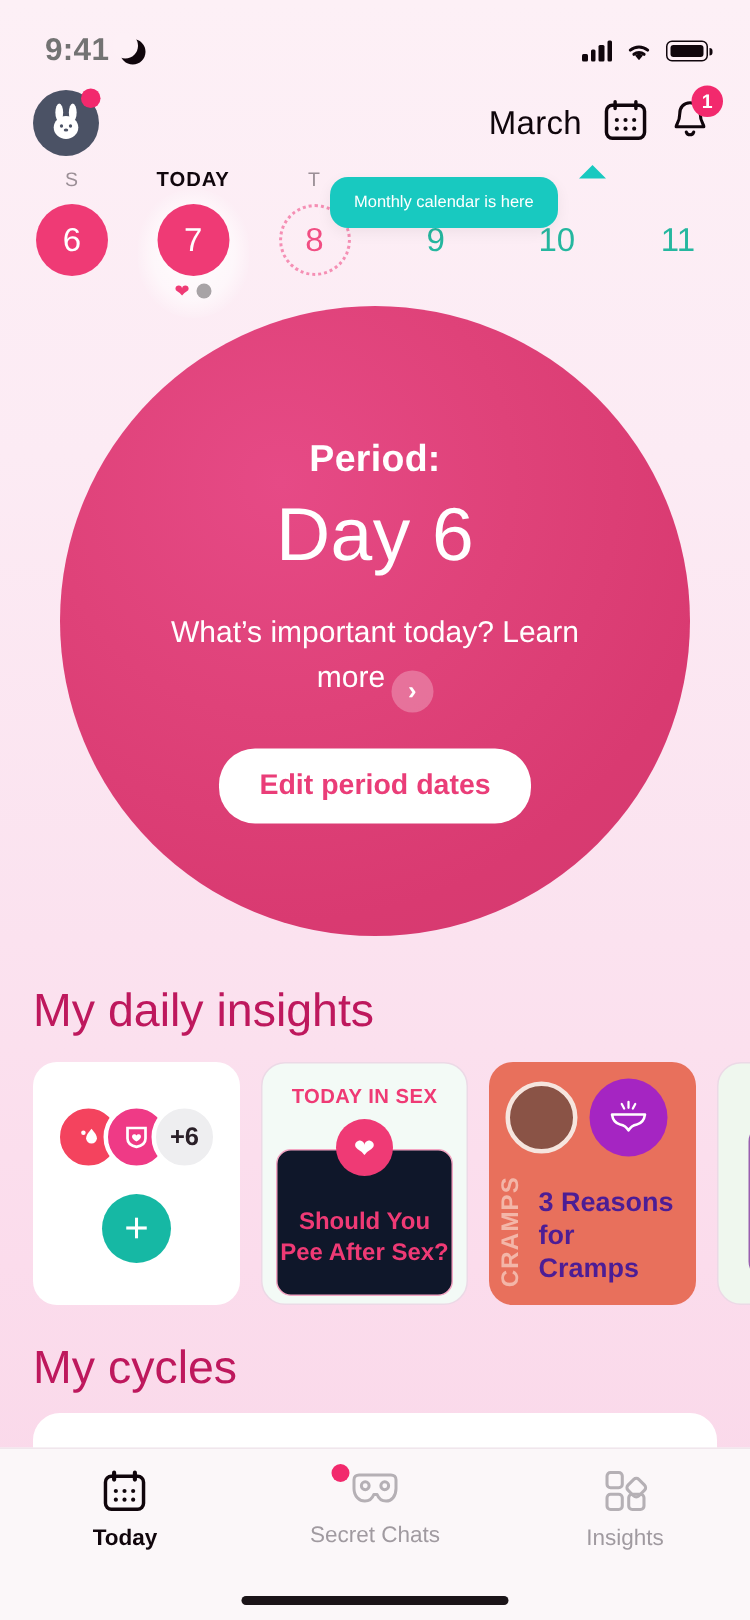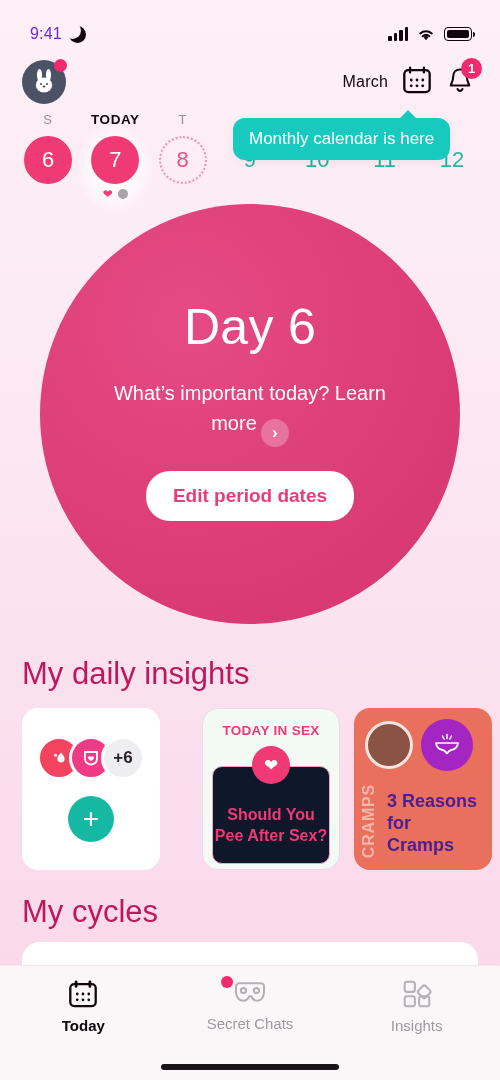--- a/index.html
+++ b/index.html
@@ -12,21 +12,21 @@
     position: relative;
     background: linear-gradient(180deg, #fdf0f6 0%, #fcebf4 28%, #fbe2ef 58%, #fbdcec 78%, #fad9ea 92%, #f9d6e8 100%);
   }
 
   
   .statusbar {
     height: 54px; display: flex; align-items: center;
     justify-content: space-between; padding: 14px 28px 0 30px;
   }
   .sb-left { display: flex; align-items: center; gap: 7px; }
-  .sb-time { font-size: 16px; font-weight: normal; color: #6d28d9; letter-spacing: .2px; }
+  .sb-time { font-size: 21px; font-weight: bold; color: #737373; letter-spacing: .2px; }
   .moon { width: 17px; height: 17px; position: relative; }
   .moon::before {
     content: ""; position: absolute; inset: 0; border-radius: 50%;
     background: #10060c;
   }
   .moon::after {
     content: ""; position: absolute; left: -5px; top: -4px;
     width: 17px; height: 17px; border-radius: 50%;
     background: #fdf0f6;
   }
@@ -56,21 +56,21 @@
   .avatar {
     width: 44px; height: 44px; border-radius: 50%;
     background: #4b5265; display: flex; align-items: center; justify-content: center;
   }
   .dot-badge {
     position: absolute; top: -1px; right: -1px;
     width: 13px; height: 13px; border-radius: 50%; background: #f2296d;
   }
   .appbar-right { display: flex; align-items: center; gap: 14px; }
   .month {
-    font-size: 16px; color: #10060c; letter-spacing: .2px;
+    font-size: 22px; color: #10060c; letter-spacing: .2px;
   }
   .cal-icon, .bell-icon { position: relative; }
   .bell-badge {
     position: absolute; top: -8px; right: -8px;
     min-width: 21px; height: 21px; border-radius: 11px;
     background: #f2296d; color: #fff; font-size: 13px; font-weight: bold;
     display: flex; align-items: center; justify-content: center; padding: 0 5px;
   }
 
   
@@ -97,23 +97,23 @@
   }
   .day.today .day-circle, .day.today .day-label, .day.today .marks { position: relative; z-index: 1; }
   .day-circle.dotted {
     border: 2.5px dotted #f58fb4; color: #f14e83; background: transparent;
   }
   .marks { display: flex; gap: 5px; justify-content: center; margin-top: 5px; height: 12px; }
   .mark-heart { color: #ef3a75; font-size: 12px; line-height: 10px; }
   .mark-dot { width: 10px; height: 10px; border-radius: 50%; background: #a8a3a6; }
 
   .tooltip {
-    position: absolute; left: 233px; top: 6px;
+    position: absolute; left: 220px; top: 6px;
     background: #18c9c0; color: #fff; border-radius: 12px;
-    padding: 11px 16px; font-size: 17px; white-space: nowrap;
+    padding: 11px 16px; font-size: 11px; white-space: nowrap;
     box-shadow: 0 3px 10px rgba(0,0,0,.06);
   }
   .tooltip::after {
     content: ""; position: absolute; top: -8px; left: 166px;
     border-left: 9px solid transparent; border-right: 9px solid transparent;
     border-bottom: 9px solid #18c9c0;
   }
 
   
   .hero { position: relative; height: 440px; }
@@ -167,21 +167,21 @@
   .sym-1 { background: #f4435e; }
   .sym-2 { background: #ef3a86; }
   .sym-3 { background: #eeeef0; color: #2a2028; font-size: 17px; font-weight: bold; }
   .plus-btn {
     width: 46px; height: 46px; border-radius: 50%; background: #16b8a4;
     color: #fff; font-size: 28px; line-height: 42px; text-align: center;
     border: none; font-family: inherit; cursor: pointer;
   }
   .card-sex {
     background: #f3faf6; border: 1.5px solid #ecd9e6;
-    display: flex; flex-direction: column; align-items: center; padding-top: 14px; margin-left: 28px;
+    display: flex; flex-direction: column; align-items: center; padding-top: 14px;
   }
   .sex-kicker { font-size: 13.5px; font-weight: bold; color: #ef3a75; letter-spacing: .3px; }
   .sex-heart {
     width: 38px; height: 38px; border-radius: 50%; background: #ef3a75;
     display: flex; align-items: center; justify-content: center;
     color: #fff; font-size: 17px; margin-top: 8px; z-index: 2;
   }
   .sex-box {
     margin-top: -18px; width: 118px; height: 98px; border: 1.5px solid #f3a6c3;
     border-radius: 10px; background: #0f172a;
@@ -340,31 +340,28 @@
     <div class="day">
       <div class="day-label"></div>
       <div class="day-circle">10</div>
     </div>
 
     <div class="day">
       <div class="day-label"></div>
       <div class="day-circle">11</div>
     </div>
 
-    <div class="day">
-      <div class="day-label"></div>
-      <div class="day-circle">12</div>
-    </div>
 
   </div>
   <div class="tooltip">Monthly calendar is here</div>
 </div>
 
 <div class="hero">
   <div class="hero-circle">
+    <div class="hero-eyebrow">Period:</div>
     <div class="hero-day">Day 6</div>
     <div class="hero-learn">
       <span>What’s important today? Learn more</span><span class="chev">›</span>
     </div>
     <button class="edit-btn">Edit period dates</button>
   </div>
 </div>
 
 <div class="section-title">My daily insights</div>
 

